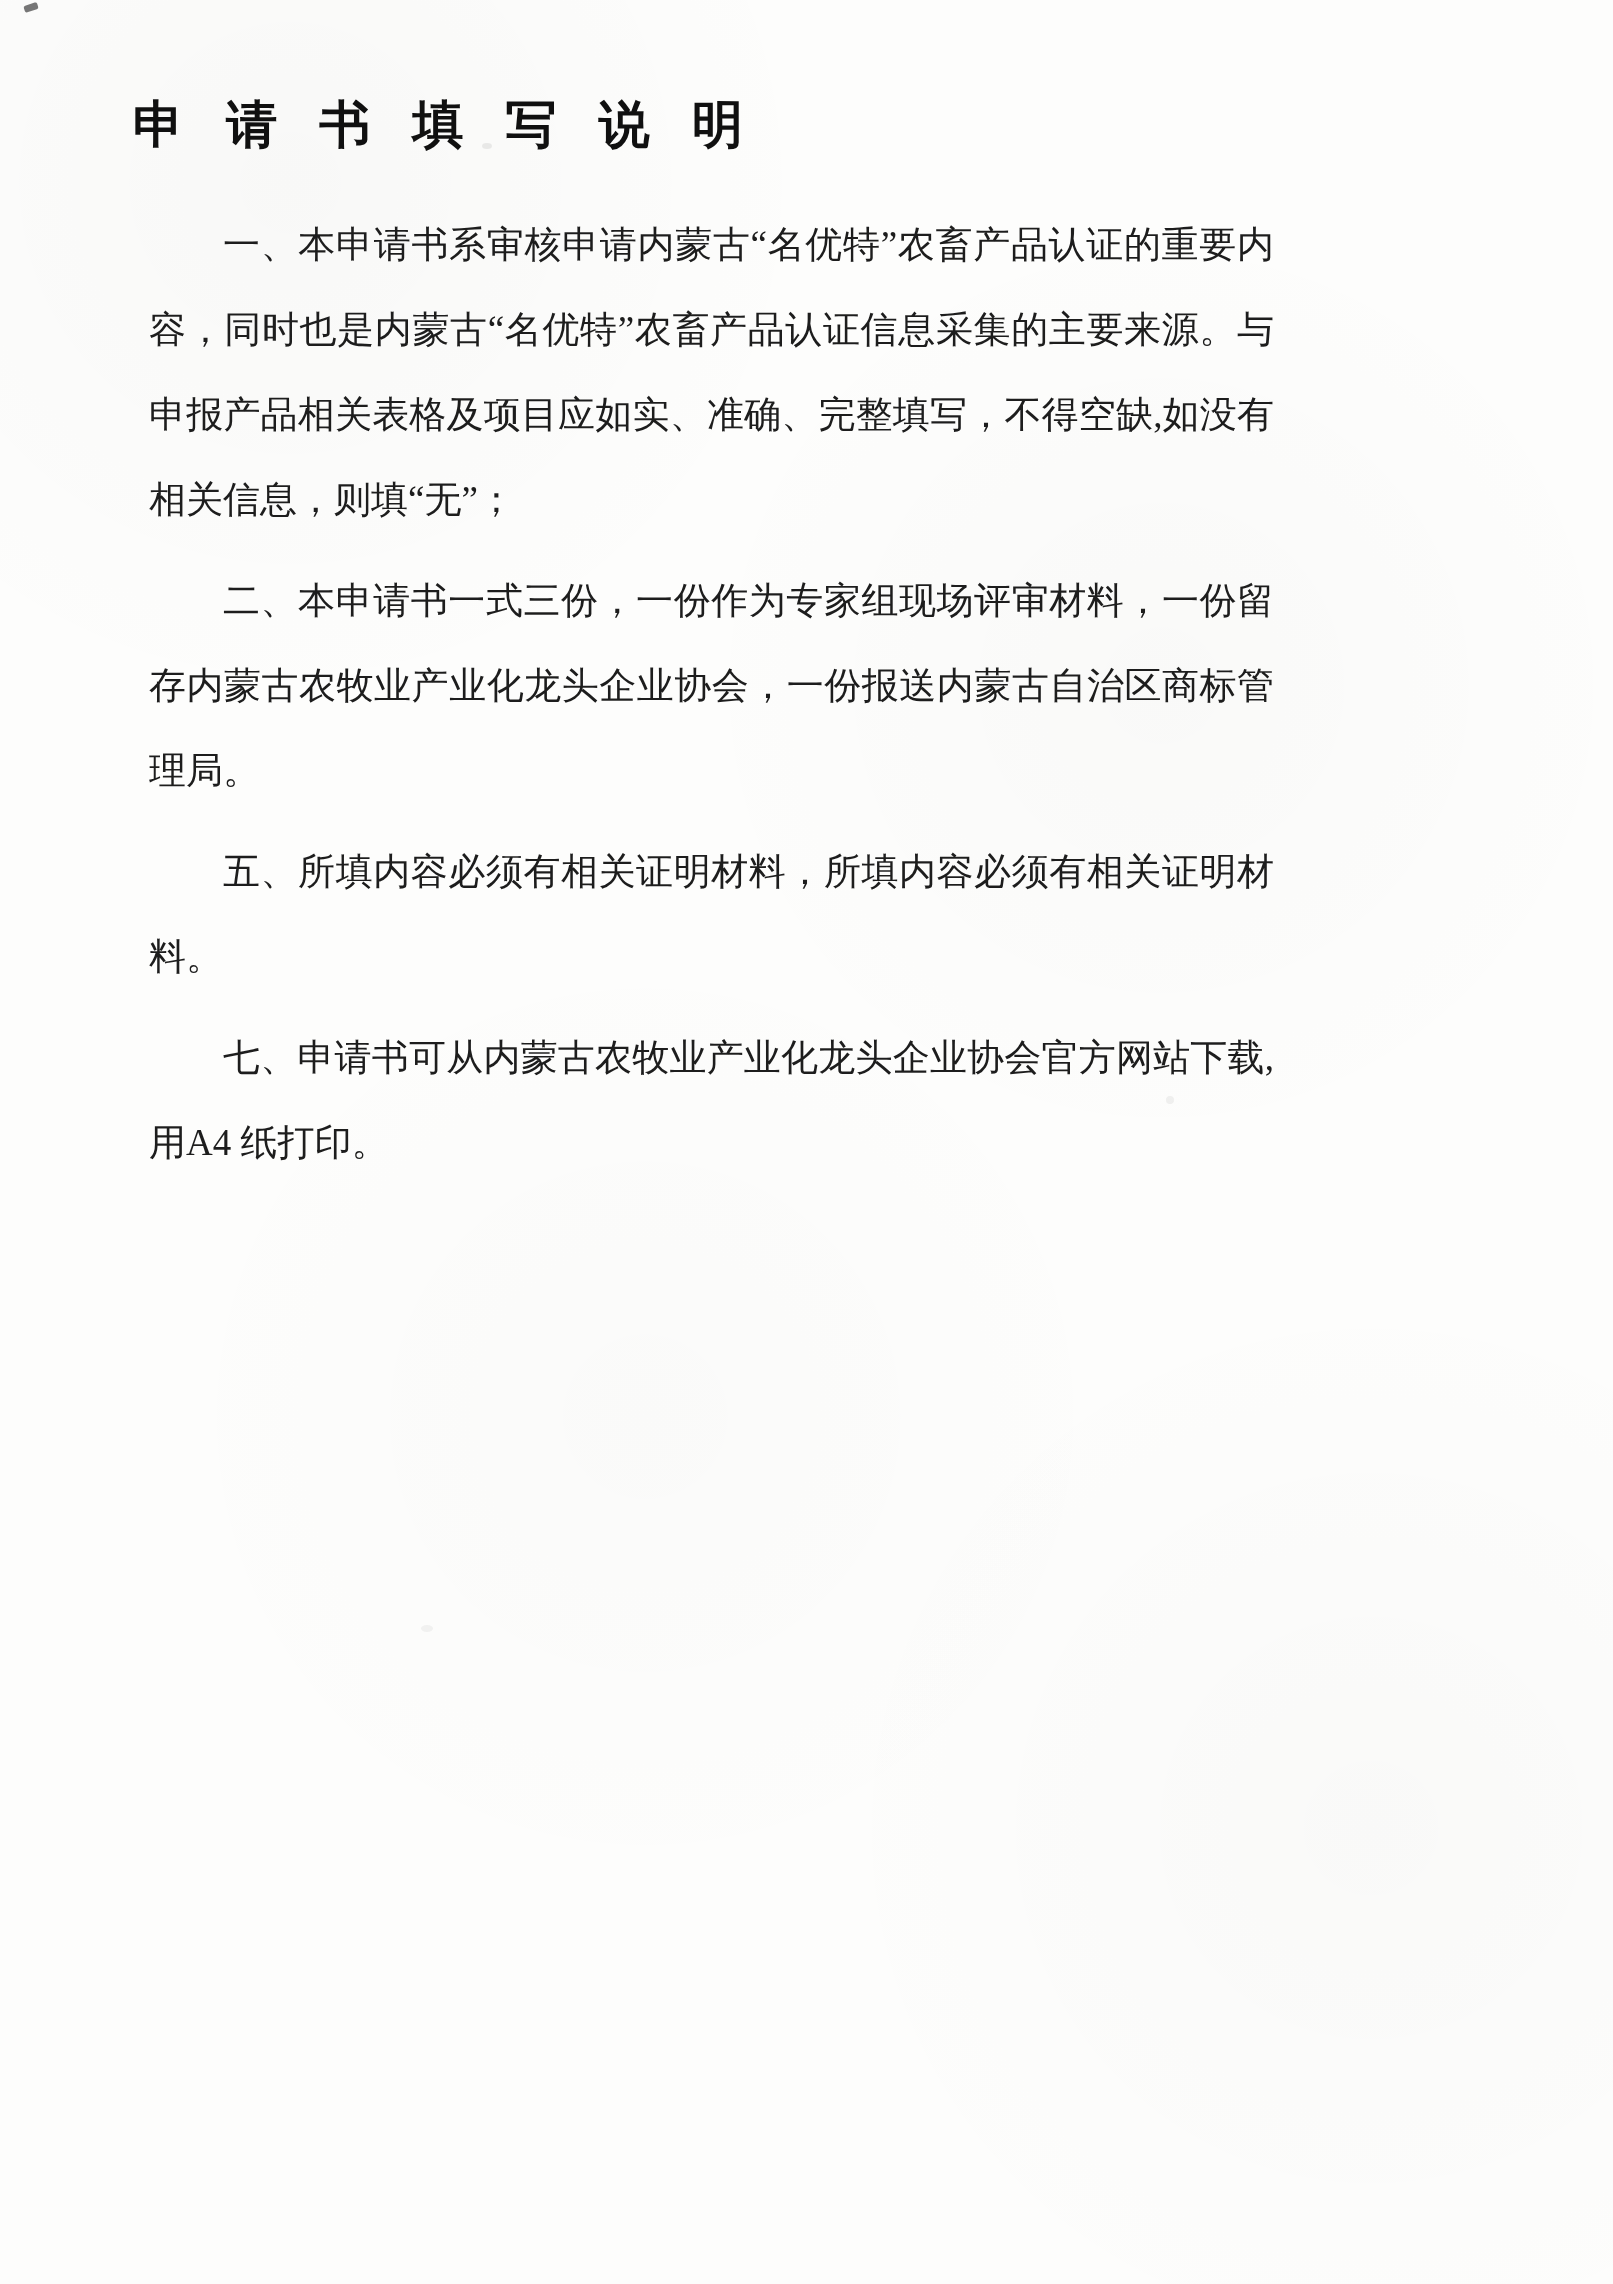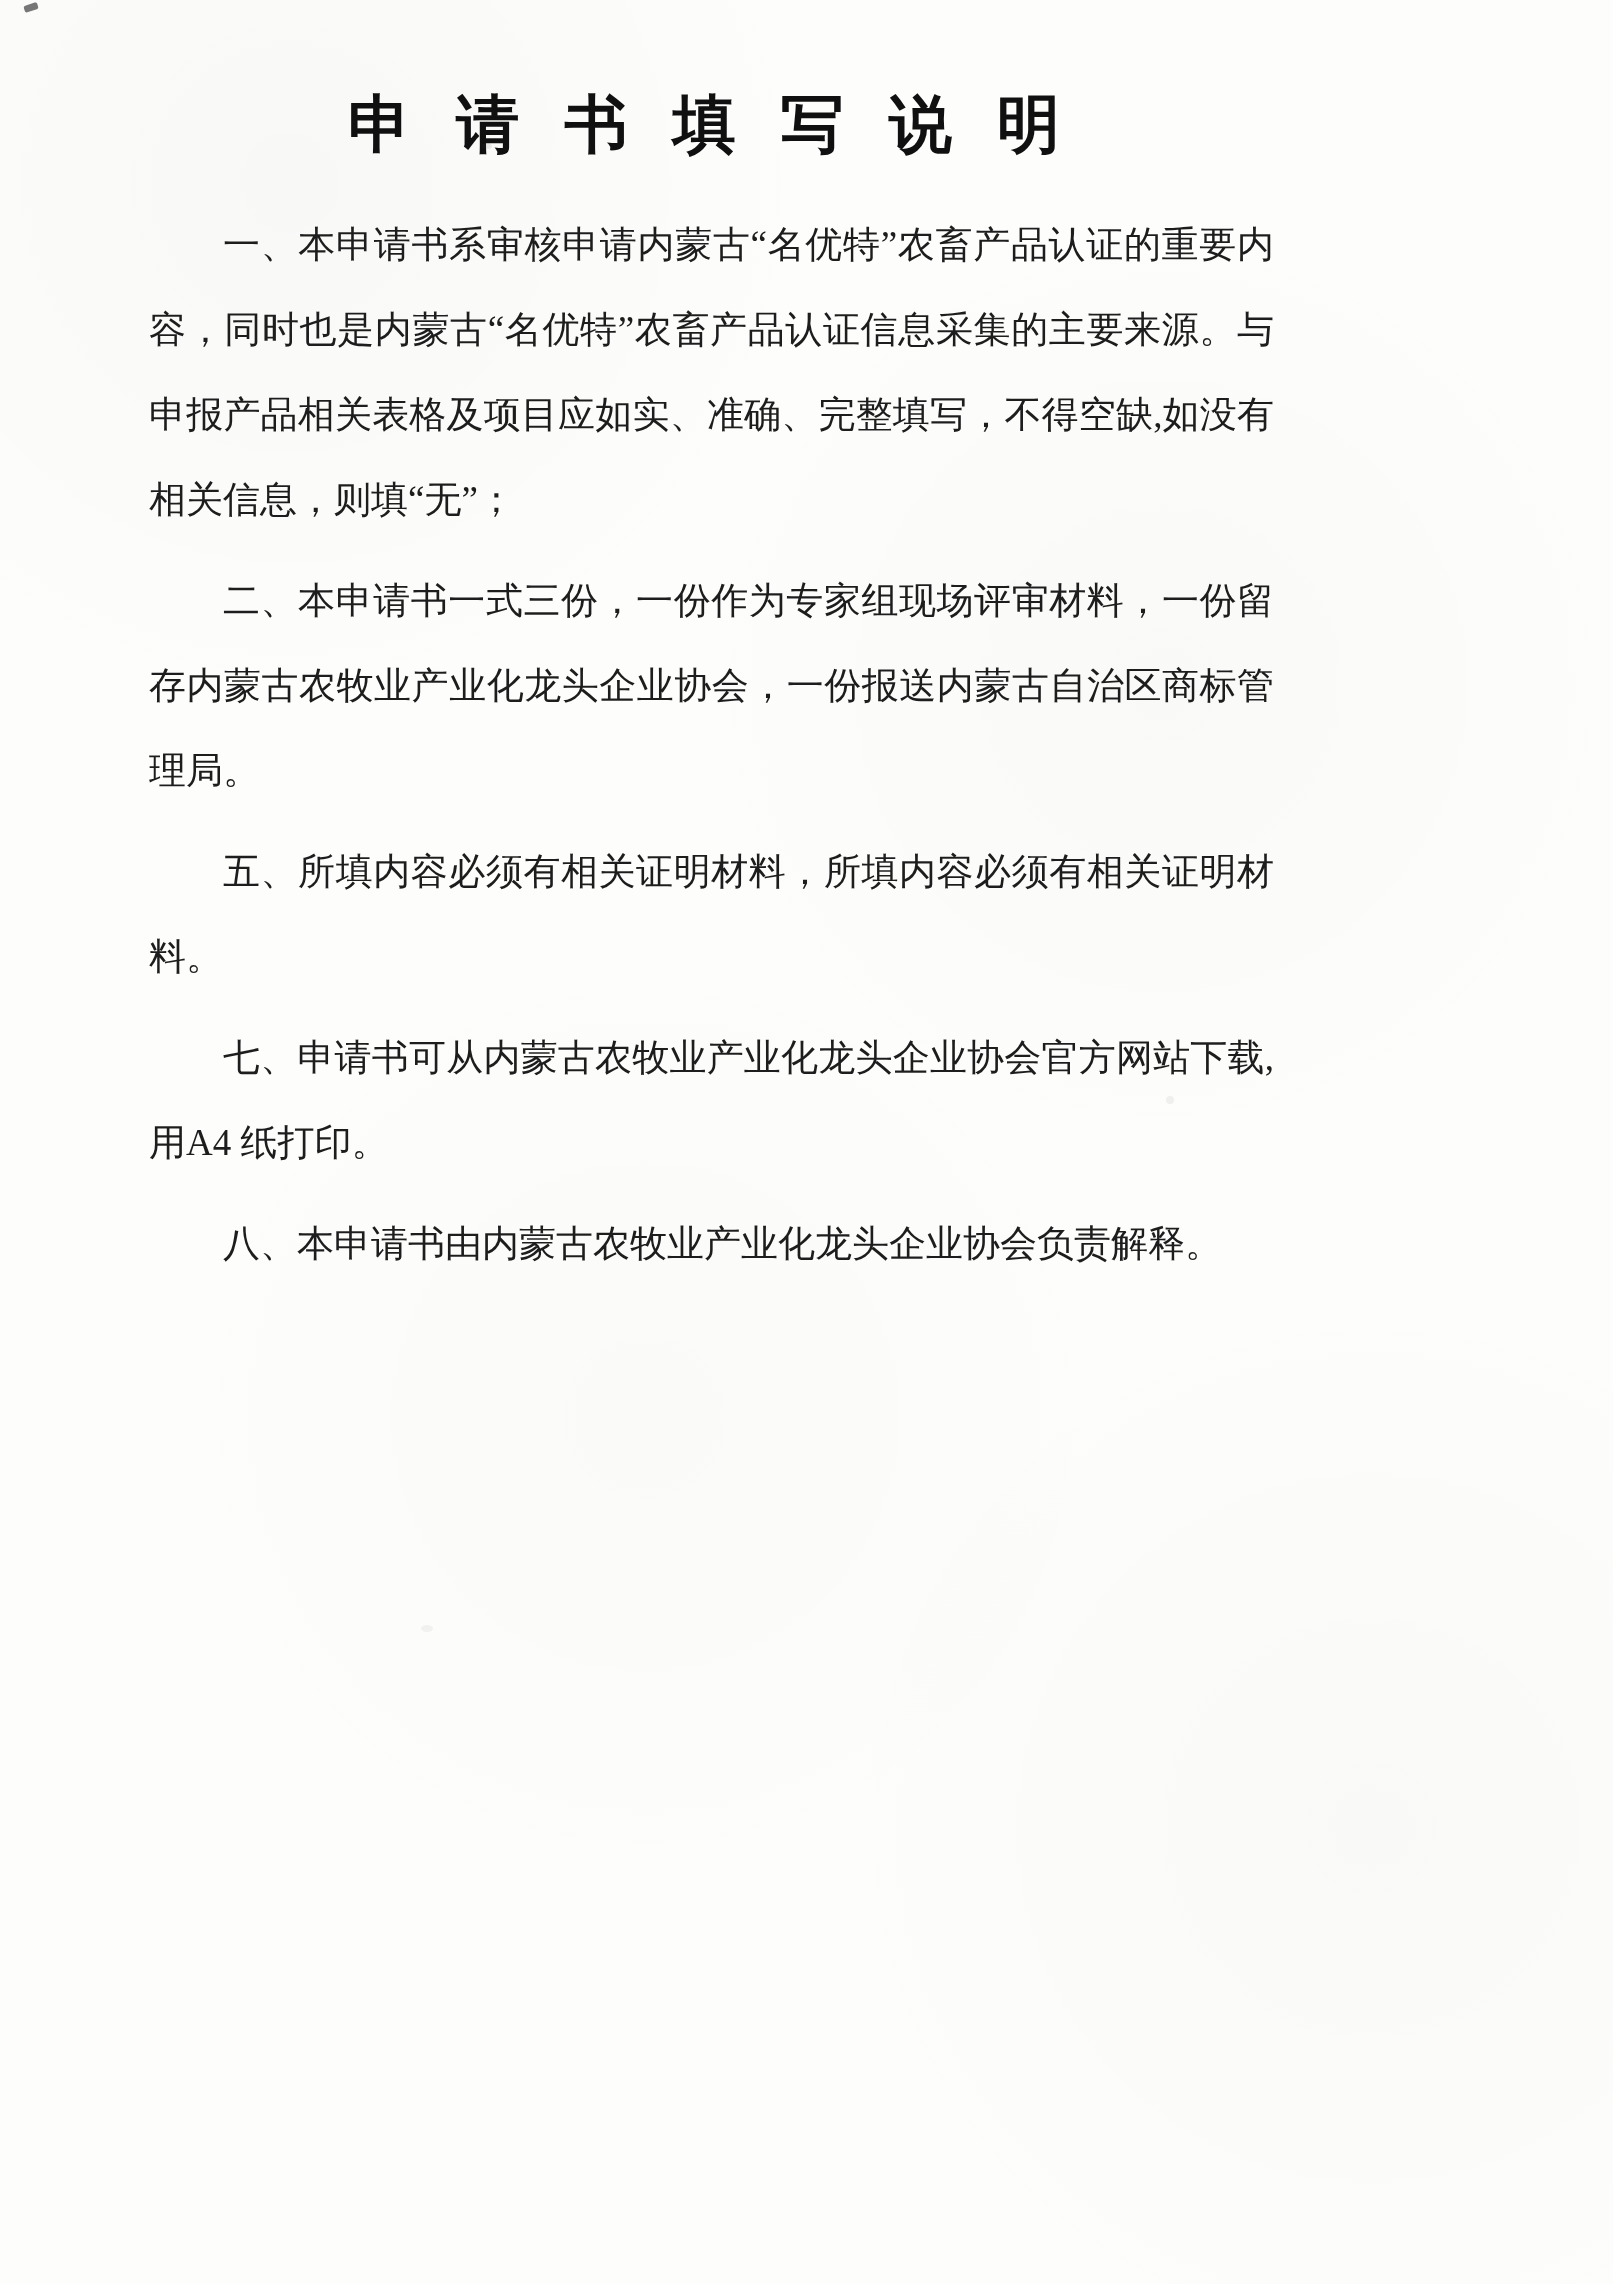--- a/index.html
+++ b/index.html
@@ -19,24 +19,24 @@
       radial-gradient(circle at 72% 30%, rgba(0,0,0,0.014), transparent 25%),
       radial-gradient(circle at 40% 62%, rgba(0,0,0,0.012), transparent 30%),
       radial-gradient(circle at 85% 80%, rgba(0,0,0,0.016), transparent 25%);
     color: #1d1d1d;
     font-family: "Liberation Serif", "DejaVu Serif", serif;
     padding: 94px 323px 0 133px;
     overflow: hidden;
   }
   .doc-title {
     margin: 0 0 45px 0;
-    font-size: 63px;
+    font-size: 51px;
     font-weight: 700;
     color: #101010;
-    text-align: center;
+    text-align: left;
     letter-spacing: 14.7px;
     line-height: 63px;
     white-space: nowrap;
   }
   .doc-body p {
     margin: 16px;
     font-size: 37px;
     line-height: 85px;
     text-indent: 2em;
     text-align: justify;
@@ -62,16 +62,15 @@
   <span class="speck speck-3"></span>
   <span class="speck speck-4"></span>
 
   <h1 class="doc-title">申 请 书 填 写 说 明</h1>
 
   <div class="doc-body">
     <p>一、本申请书系审核申请内蒙古“名优特”农畜产品认证的重要内容，同时也是内蒙古“名优特”农畜产品认证信息采集的主要来源。与申报产品相关表格及项目应如实、准确、完整填写，不得空缺,如没有相关信息，则填“无”；</p>
     <p>二、本申请书一式三份，一份作为专家组现场评审材料，一份留存内蒙古农牧业产业化龙头企业协会，一份报送内蒙古自治区商标管理局。</p>
     <p>五、所填内容必须有相关证明材料，所填内容必须有相关证明材料。</p>
     <p>七、申请书可从内蒙古农牧业产业化龙头企业协会官方网站下载,用A4 纸打印。</p>
-    <p>八、本申请书由内蒙古农牧业产业化龙头企业协会负责解释。</p>
   </div>
 </div>
 
 
 </body></html>

